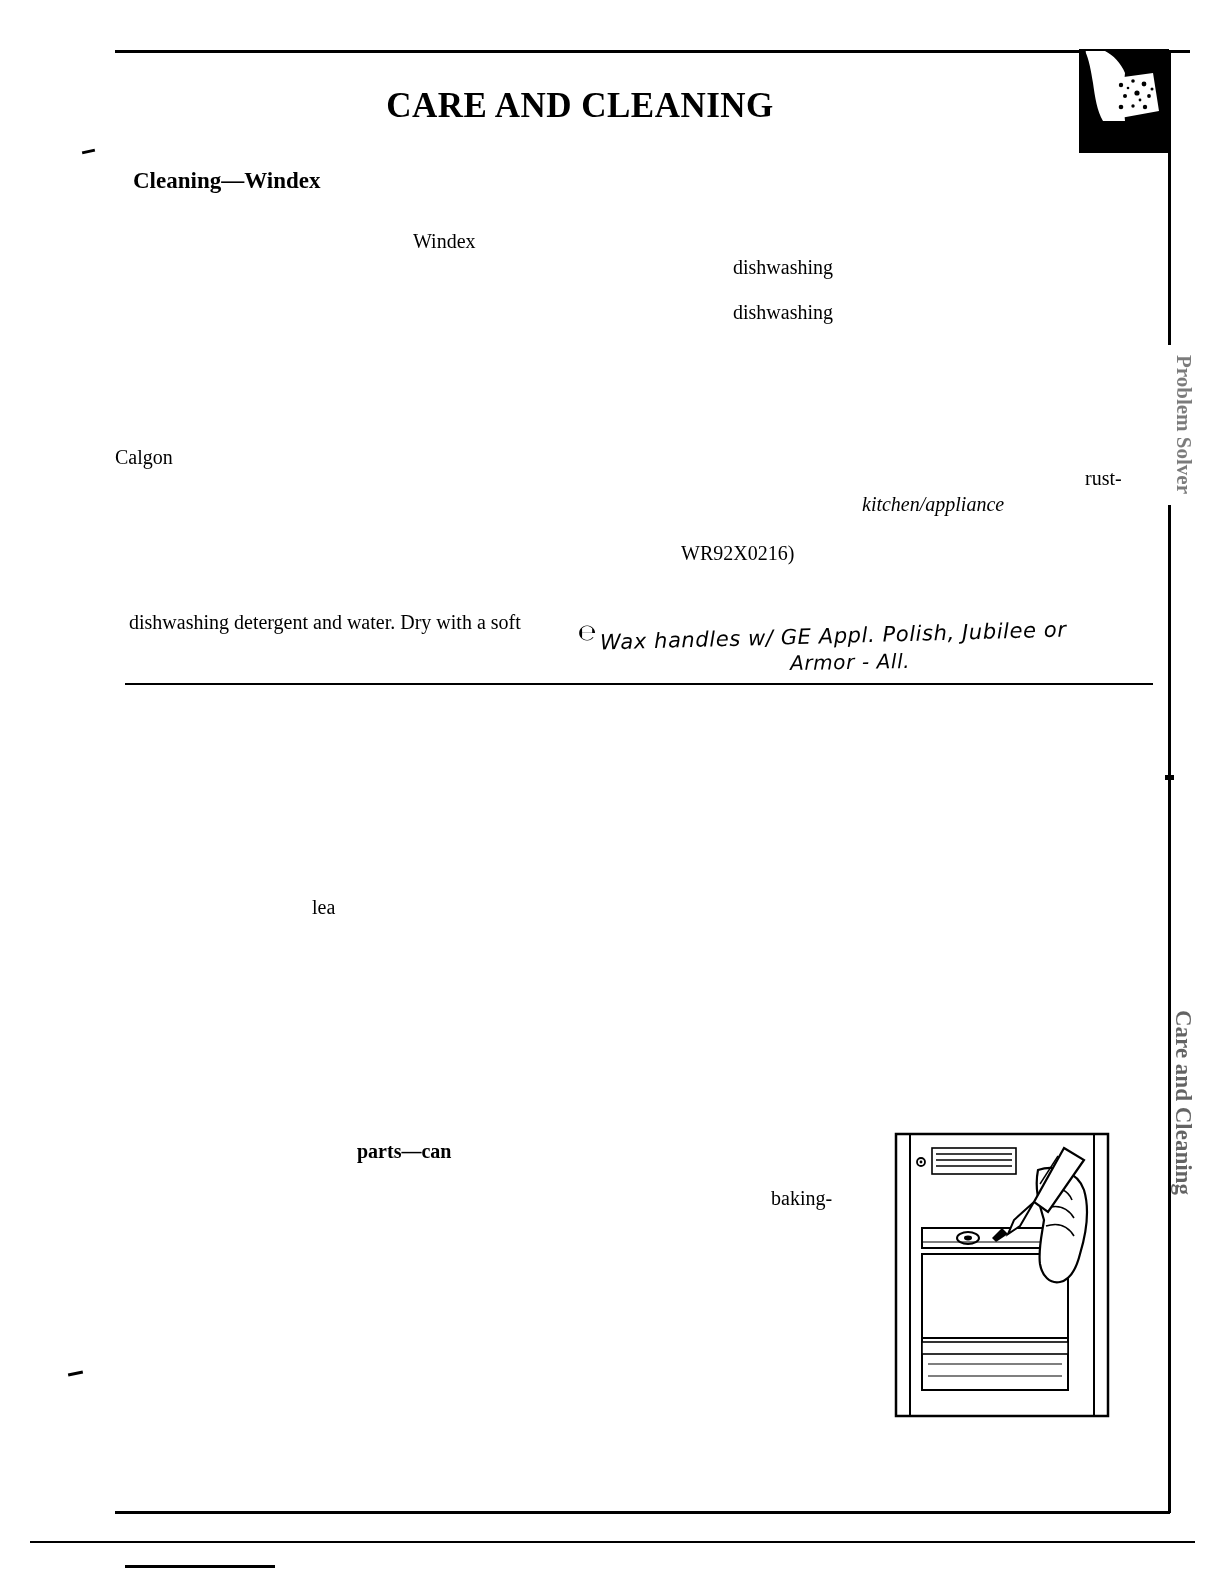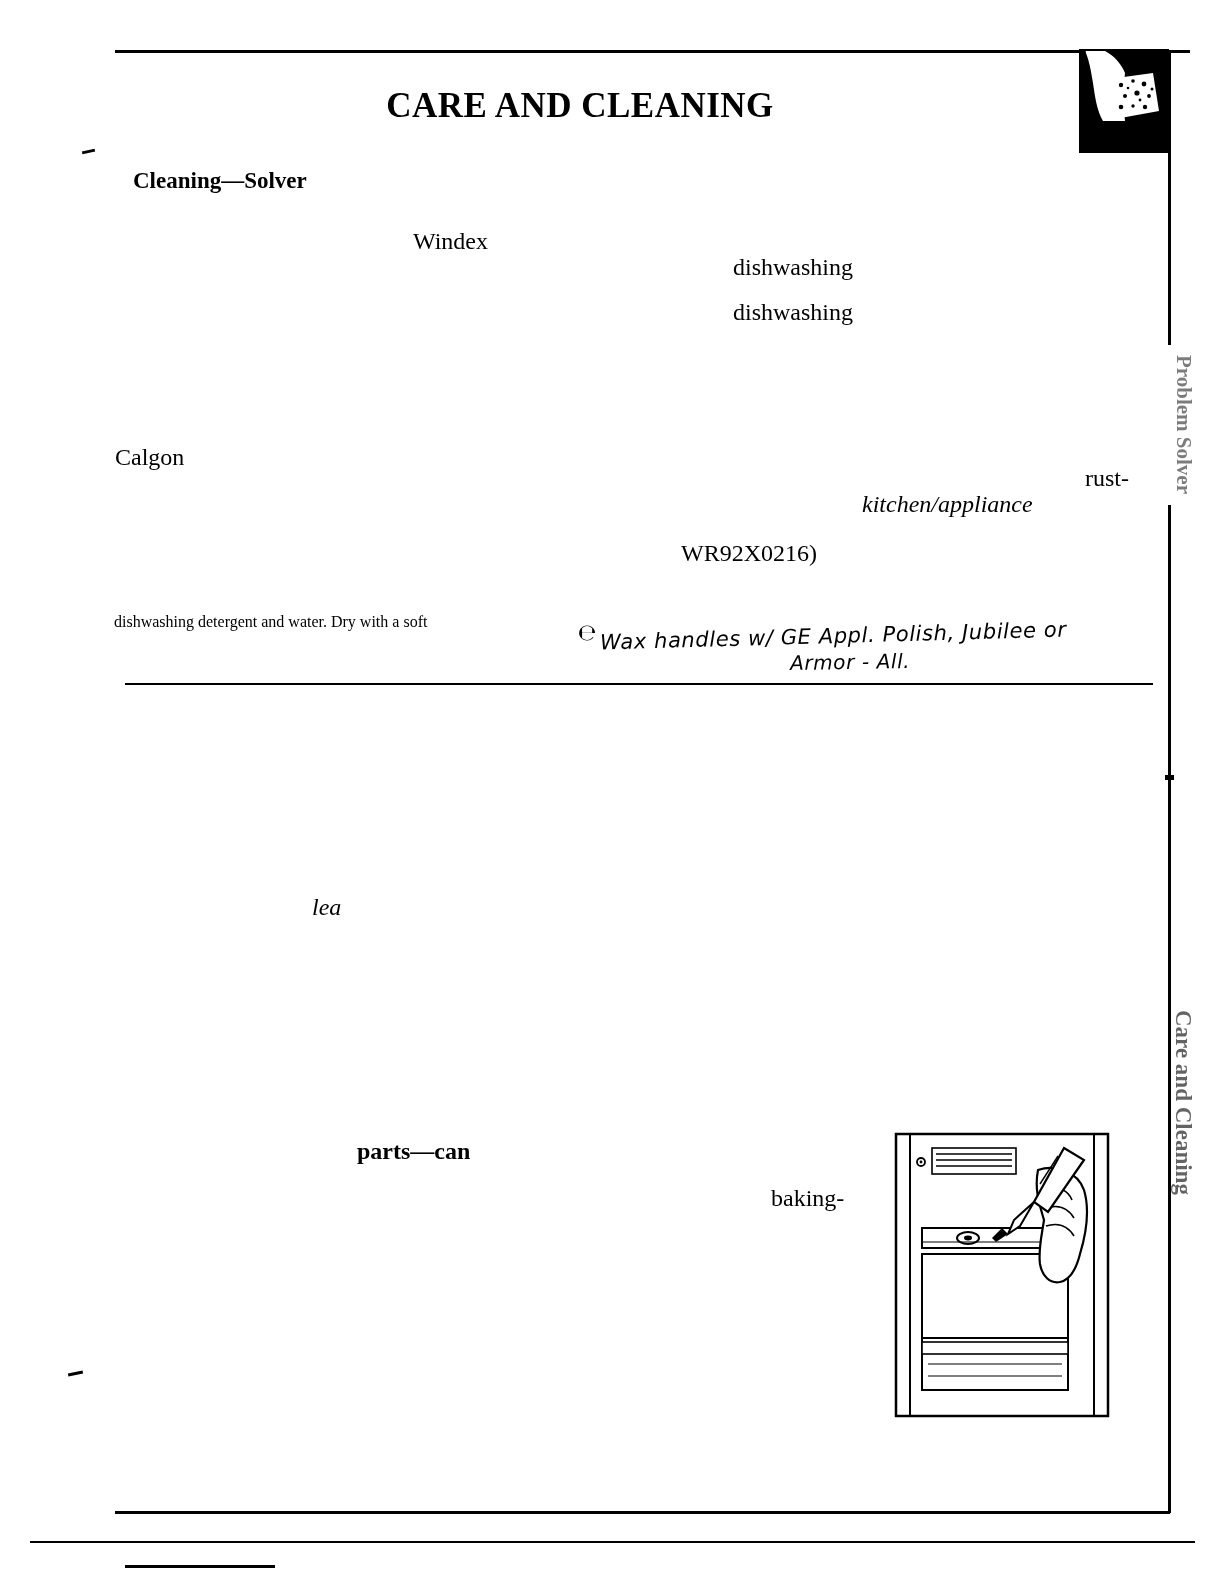--- a/index.html
+++ b/index.html
@@ -110,32 +110,32 @@
     position: absolute;
     left: 133px;
     top: 168px;
     font-size: 23px;
     font-weight: bold;
   }
 
   
   .frag {
     position: absolute;
-    font-size: 24px;
+    font-size: 20px;
     line-height: 26px;
     white-space: pre;
   }
 
   
   .para-block {
     position: absolute;
-    left: 114px;
+    left: 129px;
     top: 610px;
     width: 470px;
-    font-size: 16px;
+    font-size: 20px;
     line-height: 24px;
   }
   .strike {
     text-decoration: line-through;
   }
 
   
   .handwriting {
     position: absolute;
     font-family: "DejaVu Sans", sans-serif;
@@ -228,37 +228,37 @@
       <circle cx="61" cy="51" r="1.4"></circle>
         <circle cx="73" cy="40" r="1.5"></circle>
     </g>
     <path d="M0 86 L90 104 L90 104 L0 104 Z" fill="#000"></path>
     <path d="M6 2 C4 14 6 30 10 44" stroke="#000" stroke-width="1.5" fill="none"></path>
   </svg>
 </div>
 
 <div class="page-title">CARE AND CLEANING</div>
 
-<div class="section-heading">Cleaning—Solver</div>
+<div class="section-heading">Cleaning—Windex</div>
 
 <div class="frag" style="left:413px; top:228px;">Windex</div>
 
 <div class="frag" style="left:733px; top:254px;">dishwashing</div>
 
 <div class="frag" style="left:733px; top:299px;">dishwashing</div>
 
 <div class="frag" style="left:115px; top:444px;">Calgon</div>
 
 <div class="frag" style="left:1085px; top:465px;text-align:center;">rust-</div>
 
 <div class="frag" style="left:862px; top:491px;font-style:italic;">kitchen/appliance</div>
 
 <div class="frag" style="left:681px; top:540px;">WR92X0216)</div>
 
-<div class="frag" style="left:312px; top:894px;font-style:italic;">lea</div>
+<div class="frag" style="left:312px; top:894px;">lea</div>
 
 <div class="frag" style="left:357px; top:1138px;font-weight:bold;">parts—can</div>
 
 <div class="frag" style="left:771px; top:1185px;">baking-</div>
 
 <div class="para-block">
   <div>dishwashing detergent and water. Dry with a soft</div>
 </div>
 
 <div class="hw-caret">℮</div>

